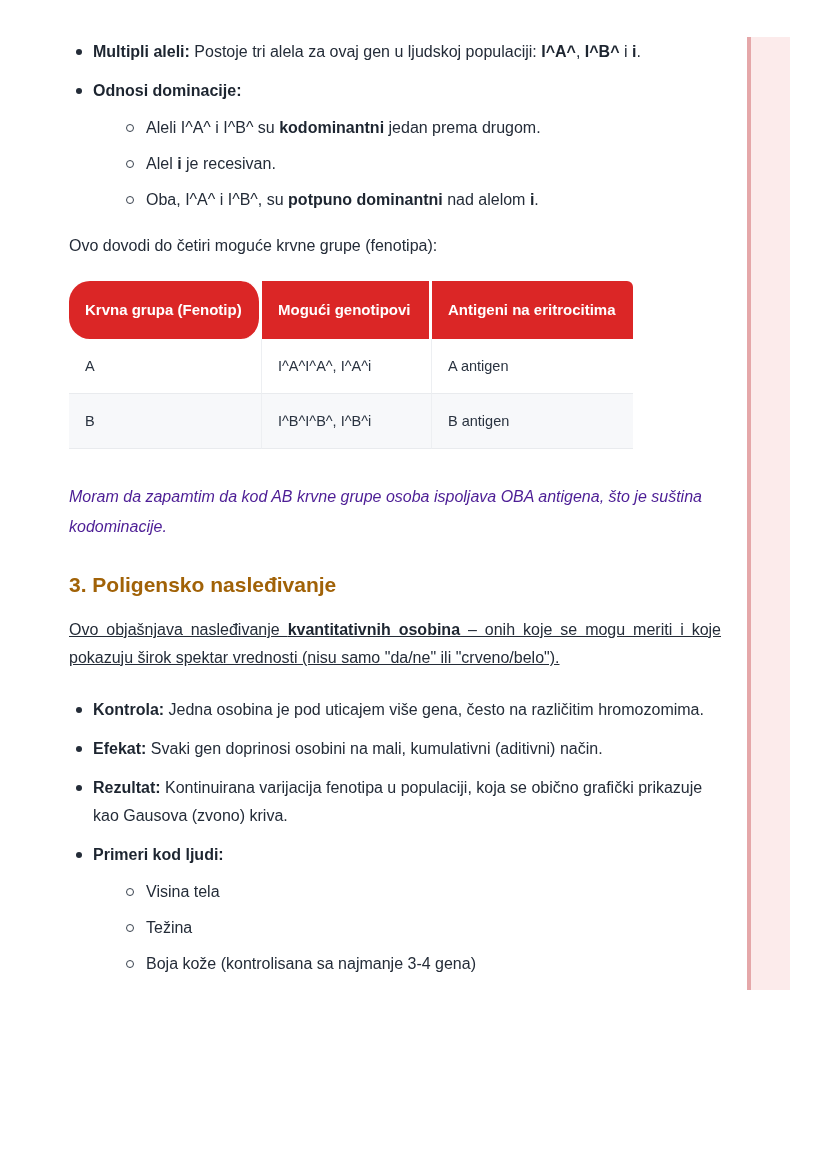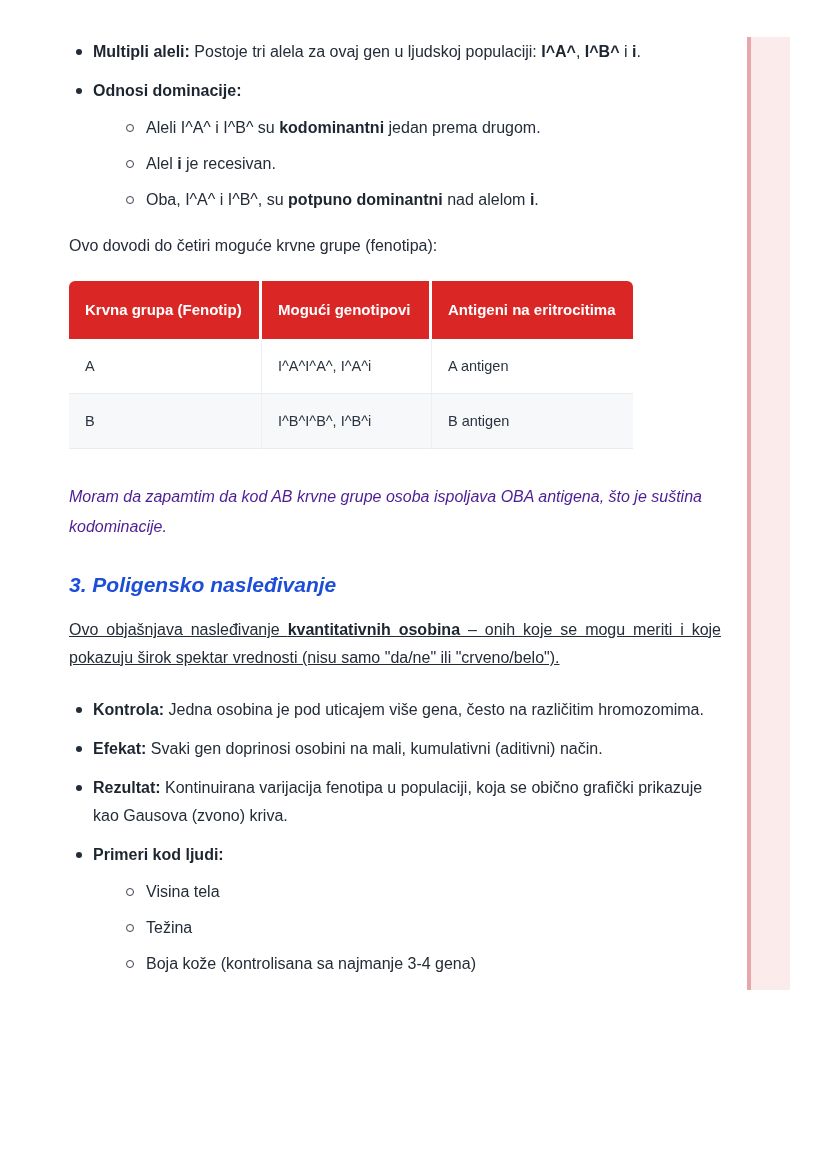--- a/index.html
+++ b/index.html
@@ -33,32 +33,32 @@
   .just{text-align:justify;text-decoration:underline;}
 
   
   table.tbl{margin-top:21px;width:564px;border-collapse:separate;border-spacing:0;table-layout:fixed;}
   table.tbl col.c1{width:193px;} table.tbl col.c2{width:170px;} table.tbl col.c3{width:201px;}
   .tbl th{
     background:#db2626;color:#ffffff;font-weight:700;font-size:15px;line-height:26px;
     text-align:left;vertical-align:middle;padding:16px 16px;
   }
   .tbl th.sep{border-right:3px solid #ffffff;}
-  .tbl th:first-child{border-top-left-radius:6px;}
+  .tbl th:first-child{border-top-left-radius:6px;border-radius:21px;}
   .tbl th:last-child{border-top-right-radius:6px;}
   .tbl td{
     font-size:14.5px;line-height:20px;color:#2a3340;
     padding:17px 16px;border-bottom:1px solid #e9ebee;background:#ffffff;vertical-align:middle;
   }
   .tbl td.sep{border-right:1px solid #edeff2;}
   .tbl tbody tr:nth-child(even) td{background:#f7f8fa;}
 
   .note{margin:33px 0 0 0;font-style:italic;line-height:30px;color:#4c1d95;}
 
-  .heading{margin:30px 0 0 0;font-size:21px;line-height:26px;font-weight:700;color:#1d4ed8;font-style:italic;}
+  .heading{margin:30px 0 0 0;font-size:21px;line-height:26px;font-weight:700;color:#a16207;}
 
   .footer{
     position:absolute;left:713px;top:1102px;z-index:3;
     font-size:11.5px;letter-spacing:.3px;color:#a6abb3;white-space:nowrap;
   }
 </style>
 </head>
 <body>
 
 <div class="page">

